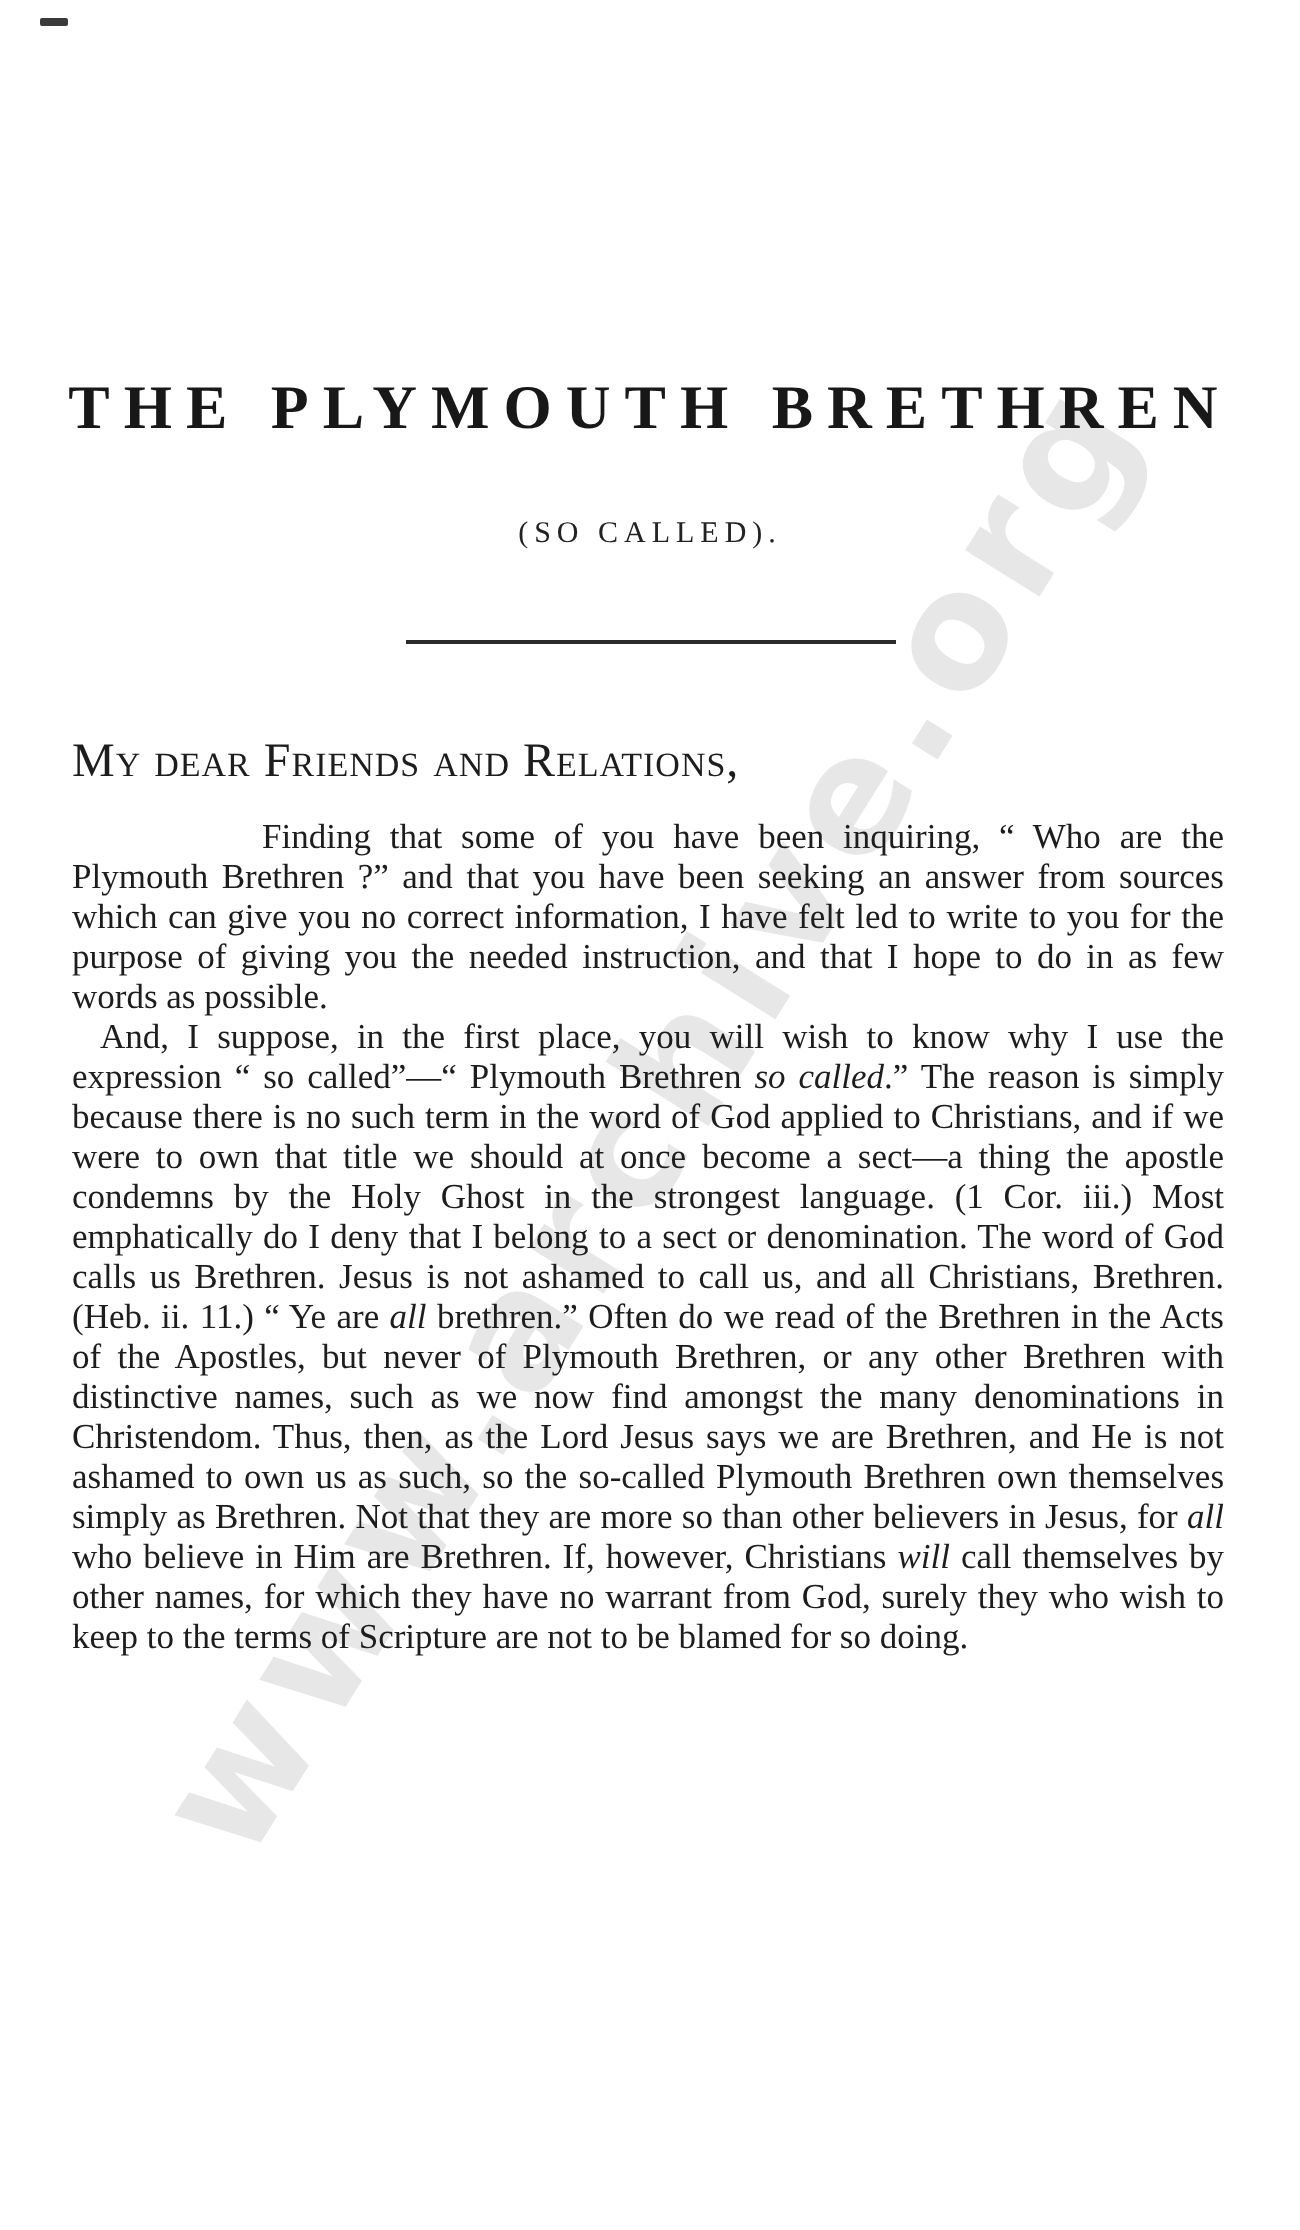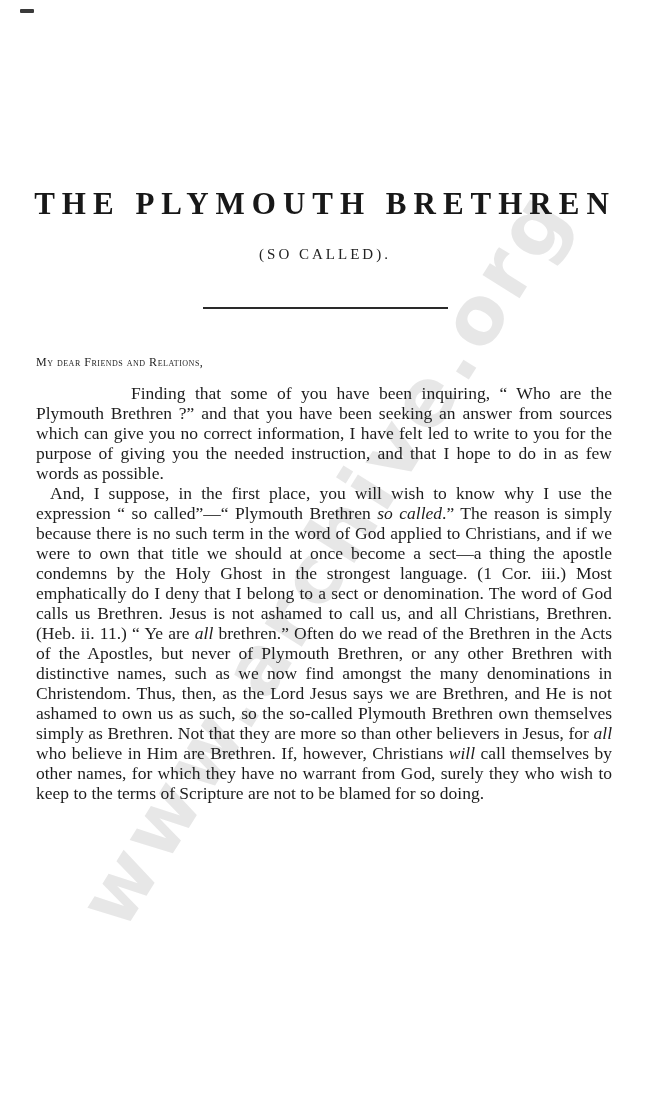--- a/index.html
+++ b/index.html
@@ -44,37 +44,37 @@
     position: relative;
     margin: 186px 0 0 0;
     text-align: center;
     font-size: 31px;
     font-weight: bold;
     letter-spacing: 7px;
     color: #181818;
   }
   .subtitle {
     position: relative;
-    margin-top: 24px;
+    margin-top: 37px;
     text-align: center;
     font-size: 15px;
     letter-spacing: 3px;
     color: #222222;
   }
   .rule {
     position: relative;
     width: 245px;
     margin: 44px auto 0 auto;
     border-top: 2px solid #2a2a2a;
   }
   .salutation {
     position: relative;
     margin: 46px 38px 0 36px;
     font-variant: small-caps;
-    font-size: 12px;
+    font-size: 24px;
     letter-spacing: 0.5px;
     color: #1d1d1d;
   }
   .body-text {
     position: relative;
     margin: 13px 38px 0 36px;
     font-size: 17.5px;
     line-height: 20px;
     text-align: justify;
     color: #1d1d1d;

